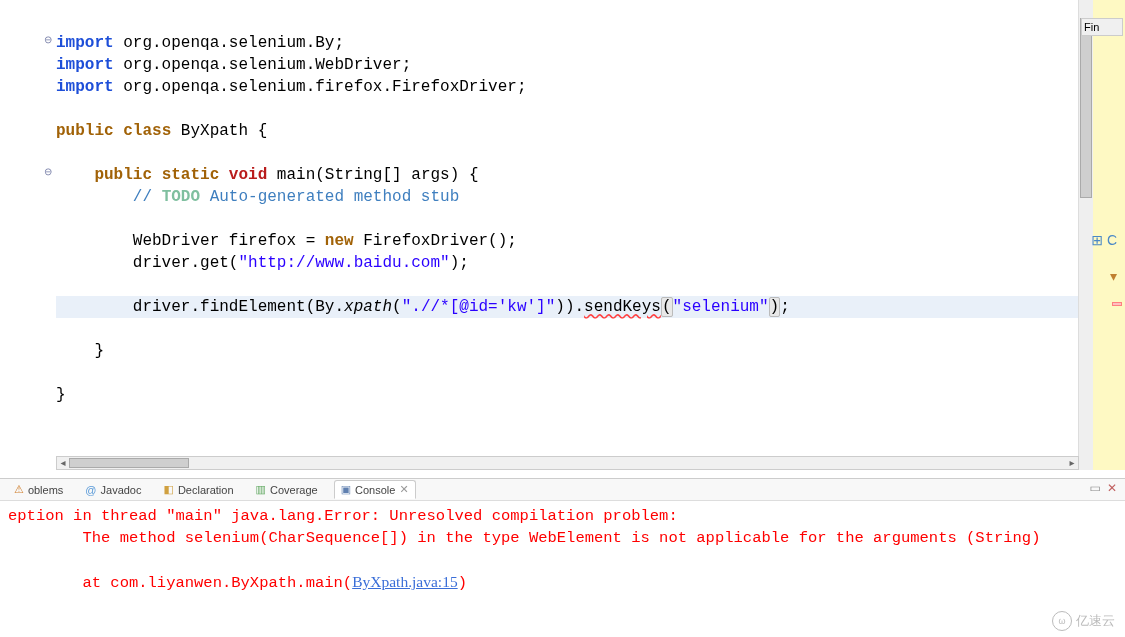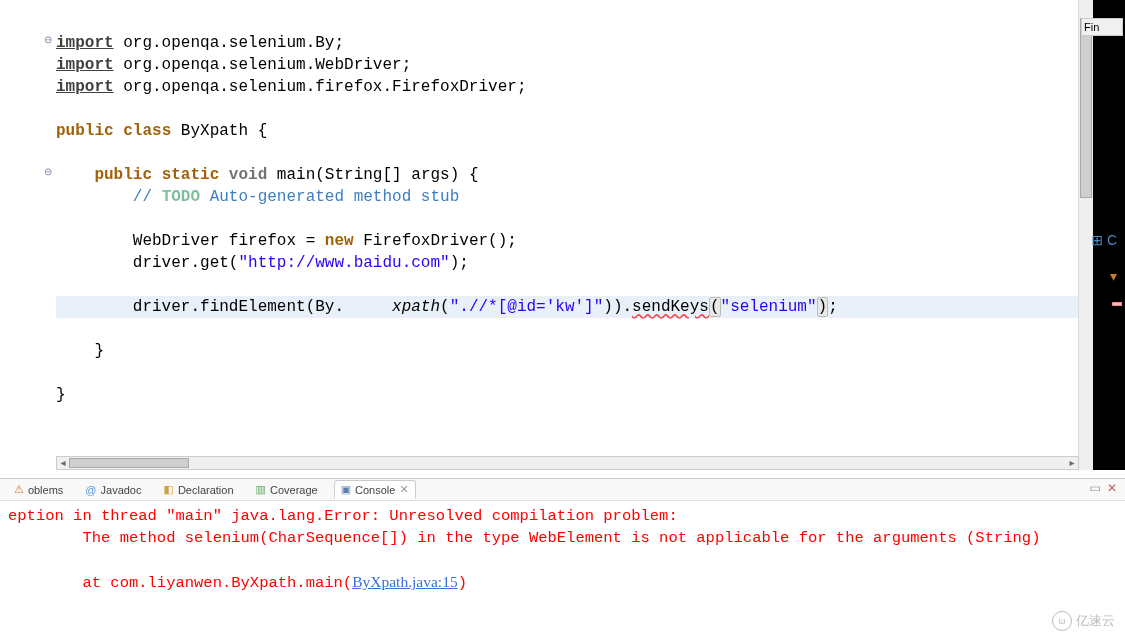--- a/index.html
+++ b/index.html
@@ -41,27 +41,27 @@
   position: absolute;
   left: 20px;
   top: 32px;
   right: 0;
   font-family: Consolas, "Courier New", monospace;
   font-size: 16px;
   line-height: 22px;
   white-space: pre;
   color: #000;
 }
-.kw-import { color: #404040; font-weight: bold; text-decoration: underline; }
+.kw-import { color: #1d4ed8; font-weight: bold; }
 .kw-mod { color: #a16207; font-weight: bold; }
-.kw-type { color: #737373; font-weight: bold; }
+.kw-type { color: #b91c1c; font-weight: bold; }
 .comment { color: #3f7fbf; }
 .comment .todo { color: #7fbf9f; font-weight: bold; }
 .string { color: #2a00ff; }
-.static-call { font-style: italic; margin-left: 48px; }
+.static-call { font-style: italic; }
 .error-underline {
   text-decoration: underline wavy #ff4040;
   text-underline-offset: 2px;
   margin-top: 22px;
 }
 .paren-highlight { background: #e8e8e8; border: 1px solid #bbb; border-radius: 2px; }
 .current-line {
   position: absolute;
   left: 56px;
   right: 46px;
@@ -96,21 +96,21 @@
   text-align: center;
   font-size: 10px;
   line-height: 12px;
 }
 .right-sidebar {
   position: absolute;
   right: 0;
   top: 0;
   width: 44px;
   height: 470px;
-  background: #000000;
+  background: #fef9c3;
   border-left: 1px solid #ccc;
 }
 .right-sidebar .tab-btn {
   position: absolute;
   top: 18px;
   right: 2px;
   width: 42px;
   height: 18px;
   background: #f0f0f0;
   border: 1px solid #ccc;

